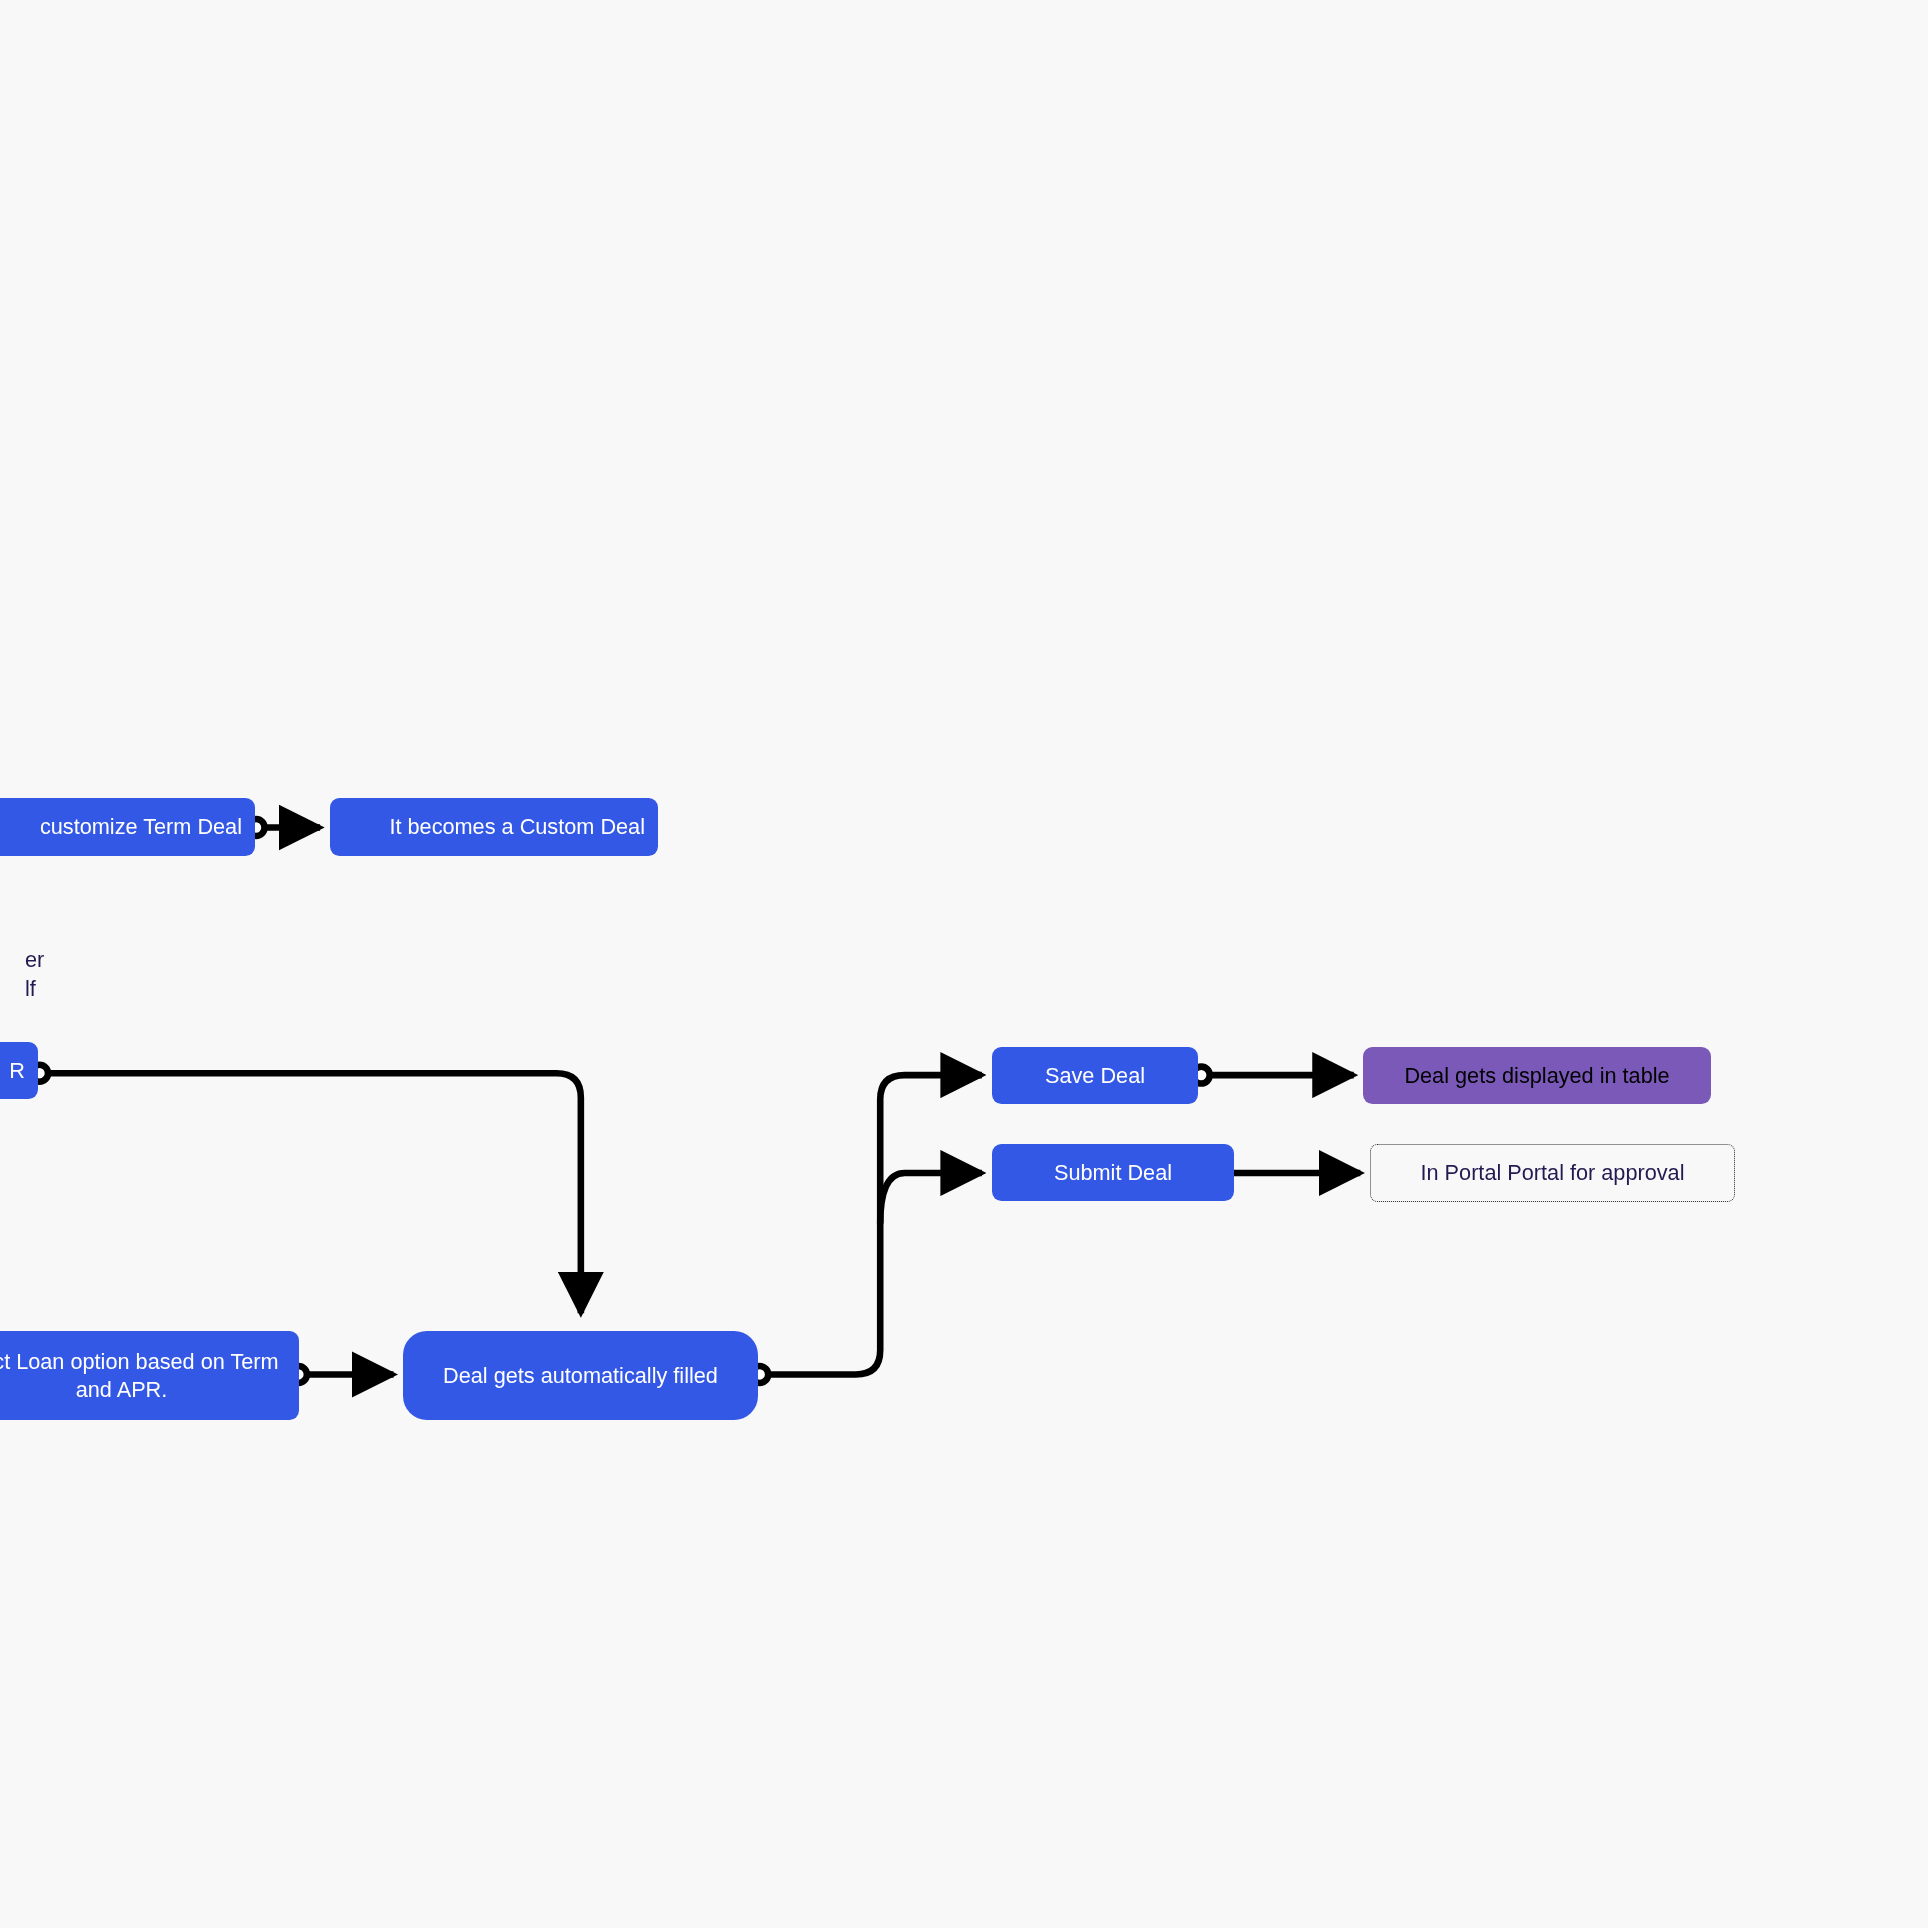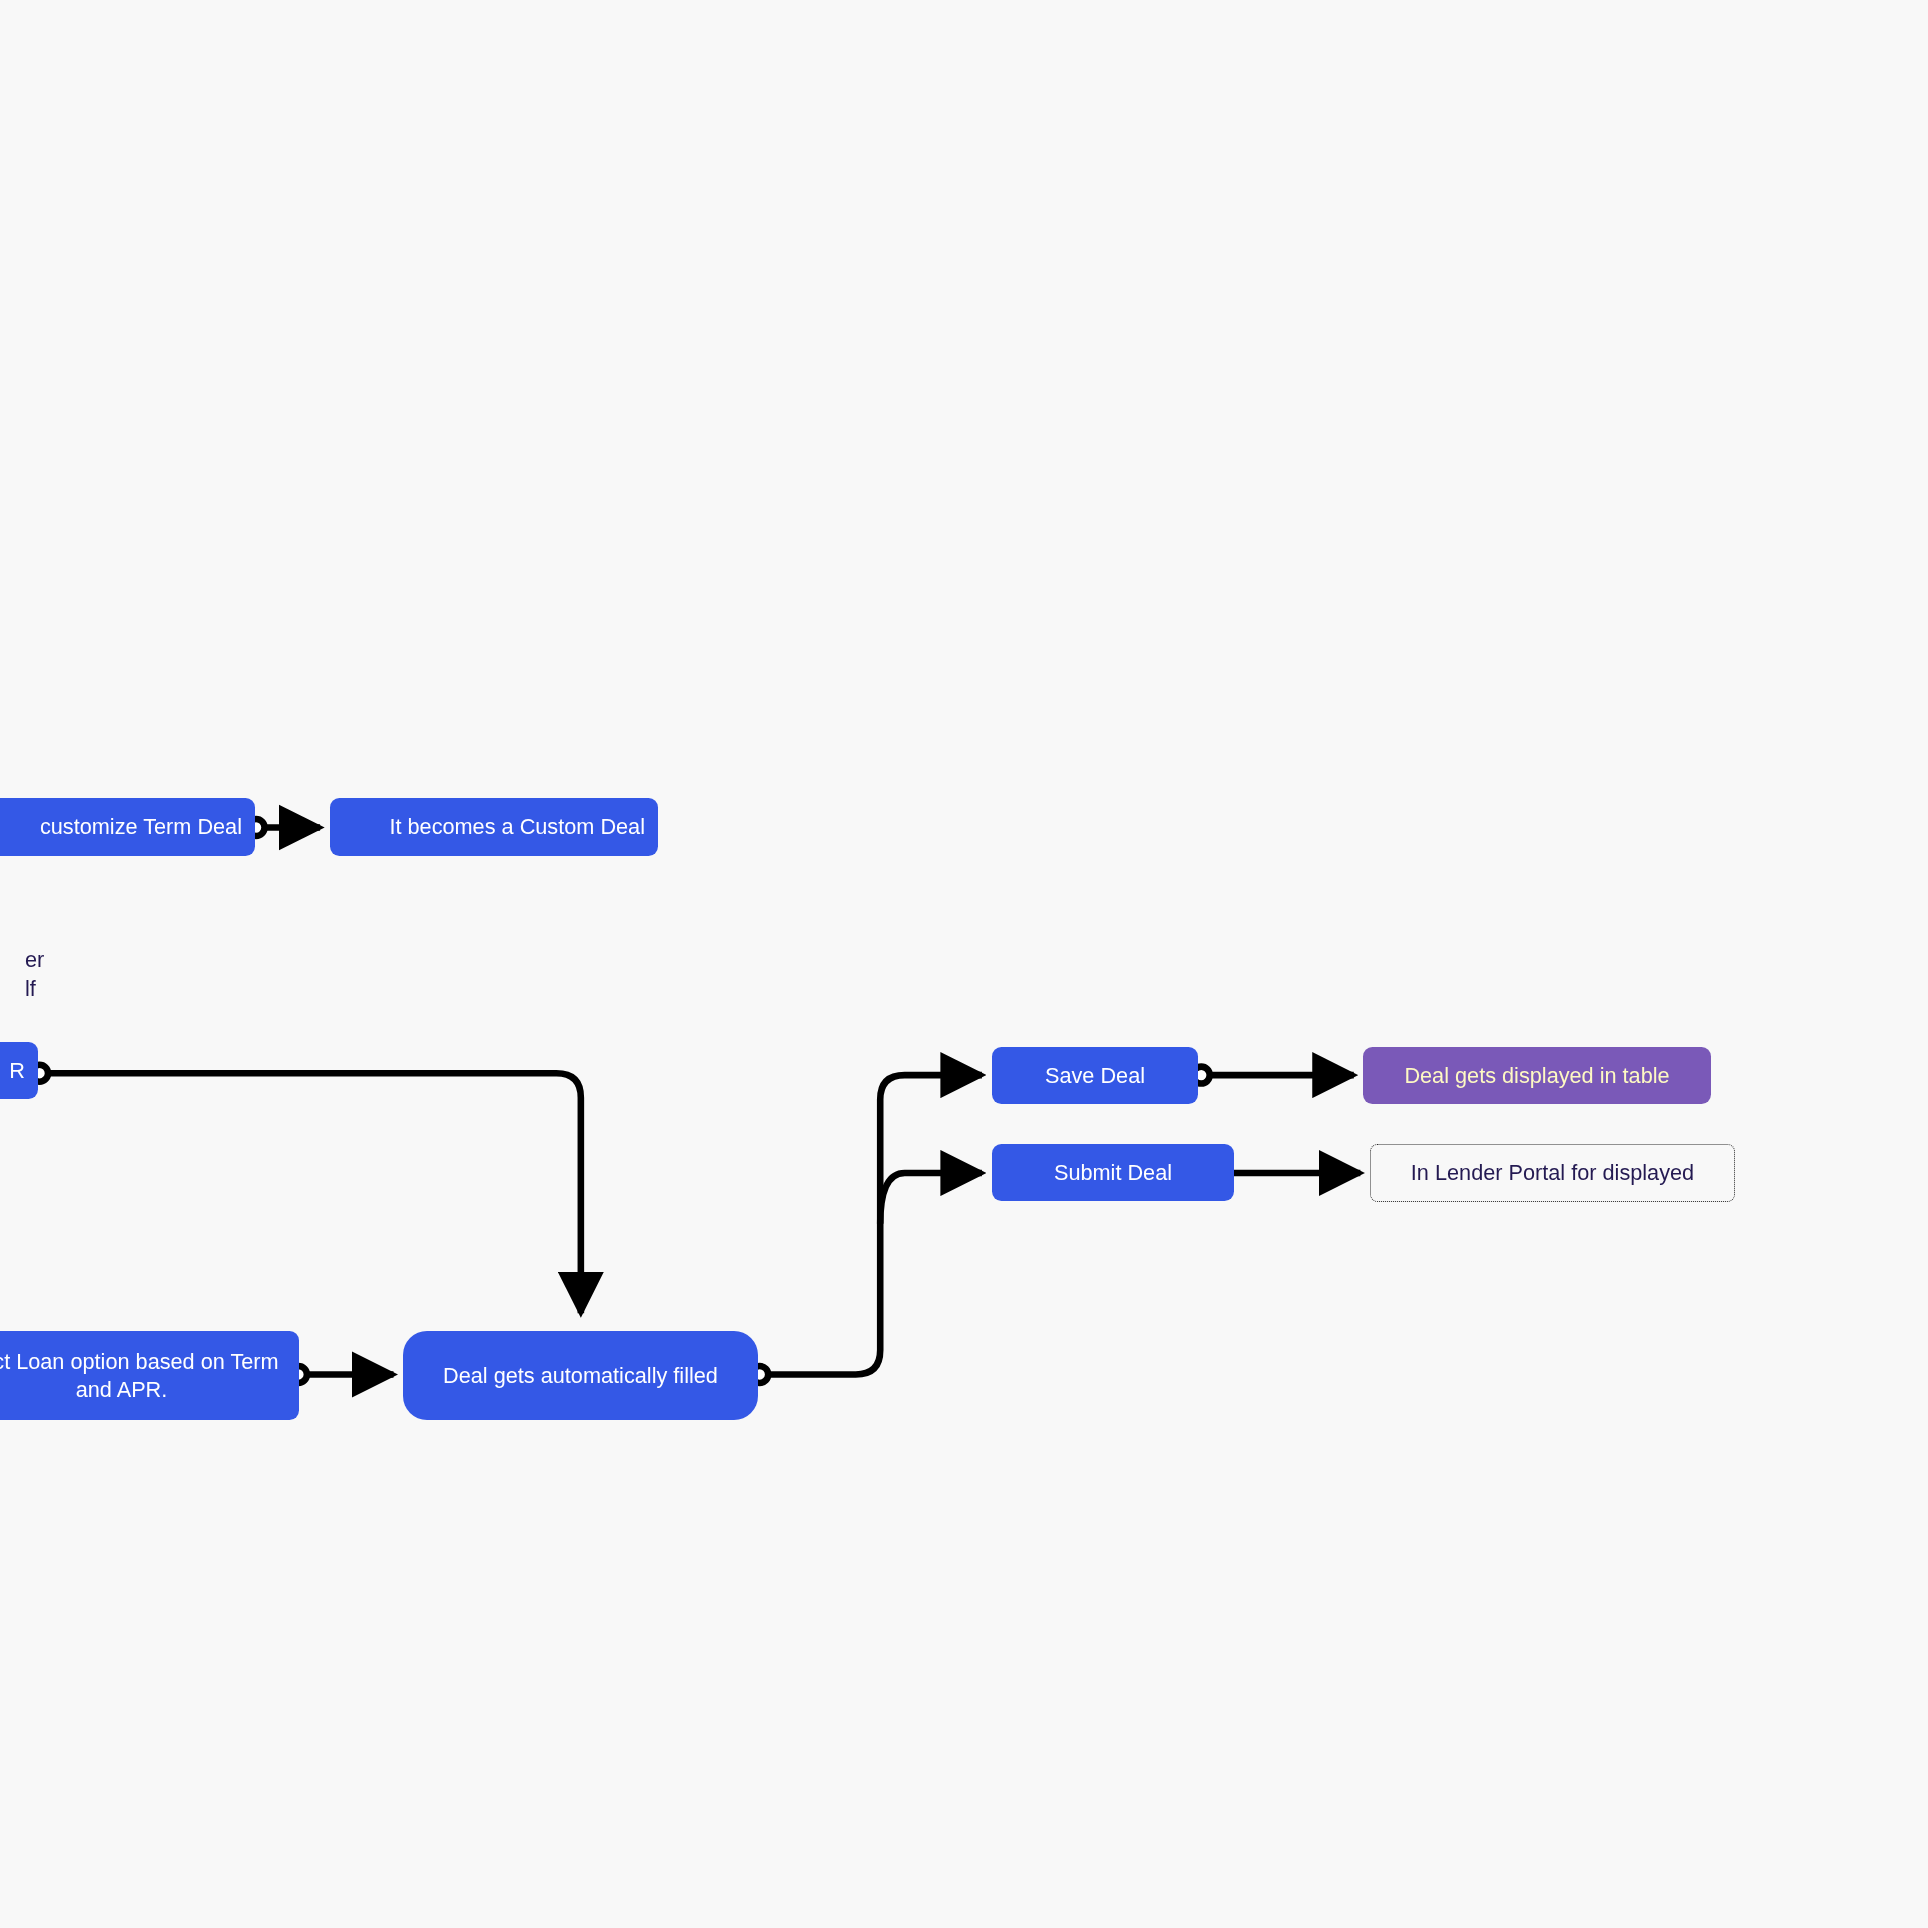--- a/index.html
+++ b/index.html
@@ -34,21 +34,21 @@
     line-height: 1.28;
     padding: 5.6px 13px;
     z-index: 3;
   }
   .node-blue {
     background: #3458e6;
     color: #ffffff;
   }
   .node-purple {
     background: #7a59b8;
-    color: #fef9c3;
+    color: #000000;
   }
   .node-dashed {
     background: transparent;
     color: #241a52;
     border: 1.9px dotted #2b2b2b;
     border-radius: 7.5px;
   }
   .free-label {
     position: absolute;
     color: #241a52;
@@ -123,21 +123,21 @@
       <div class="node node-blue" style="left: 992px; top: 1047px; width: 206px; height: 57px; font-size: 21.7px;">
         <span>Save Deal</span>
       </div>
       <div class="node node-blue" style="left: 992px; top: 1144px; width: 242px; height: 57px; font-size: 21.7px;">
         <span>Submit Deal</span>
       </div>
       <div class="node node-purple" style="left: 1363px; top: 1047px; width: 348px; height: 57px; font-size: 21.7px;">
         <span>Deal gets displayed in table</span>
       </div>
       <div class="node node-dashed" style="left: 1370px; top: 1144px; width: 365px; height: 58px; font-size: 21.7px;">
-        <span>In Lender Portal for displayed</span>
+        <span>In Portal Portal for approval</span>
       </div>
     </div>
   <div id="labels">
       <div class="free-label" style="left: 0px; top: 946px; font-size: 21.7px; padding-left: 25px;">er
 lf</div>
     </div>
 
 </div>
 
 

